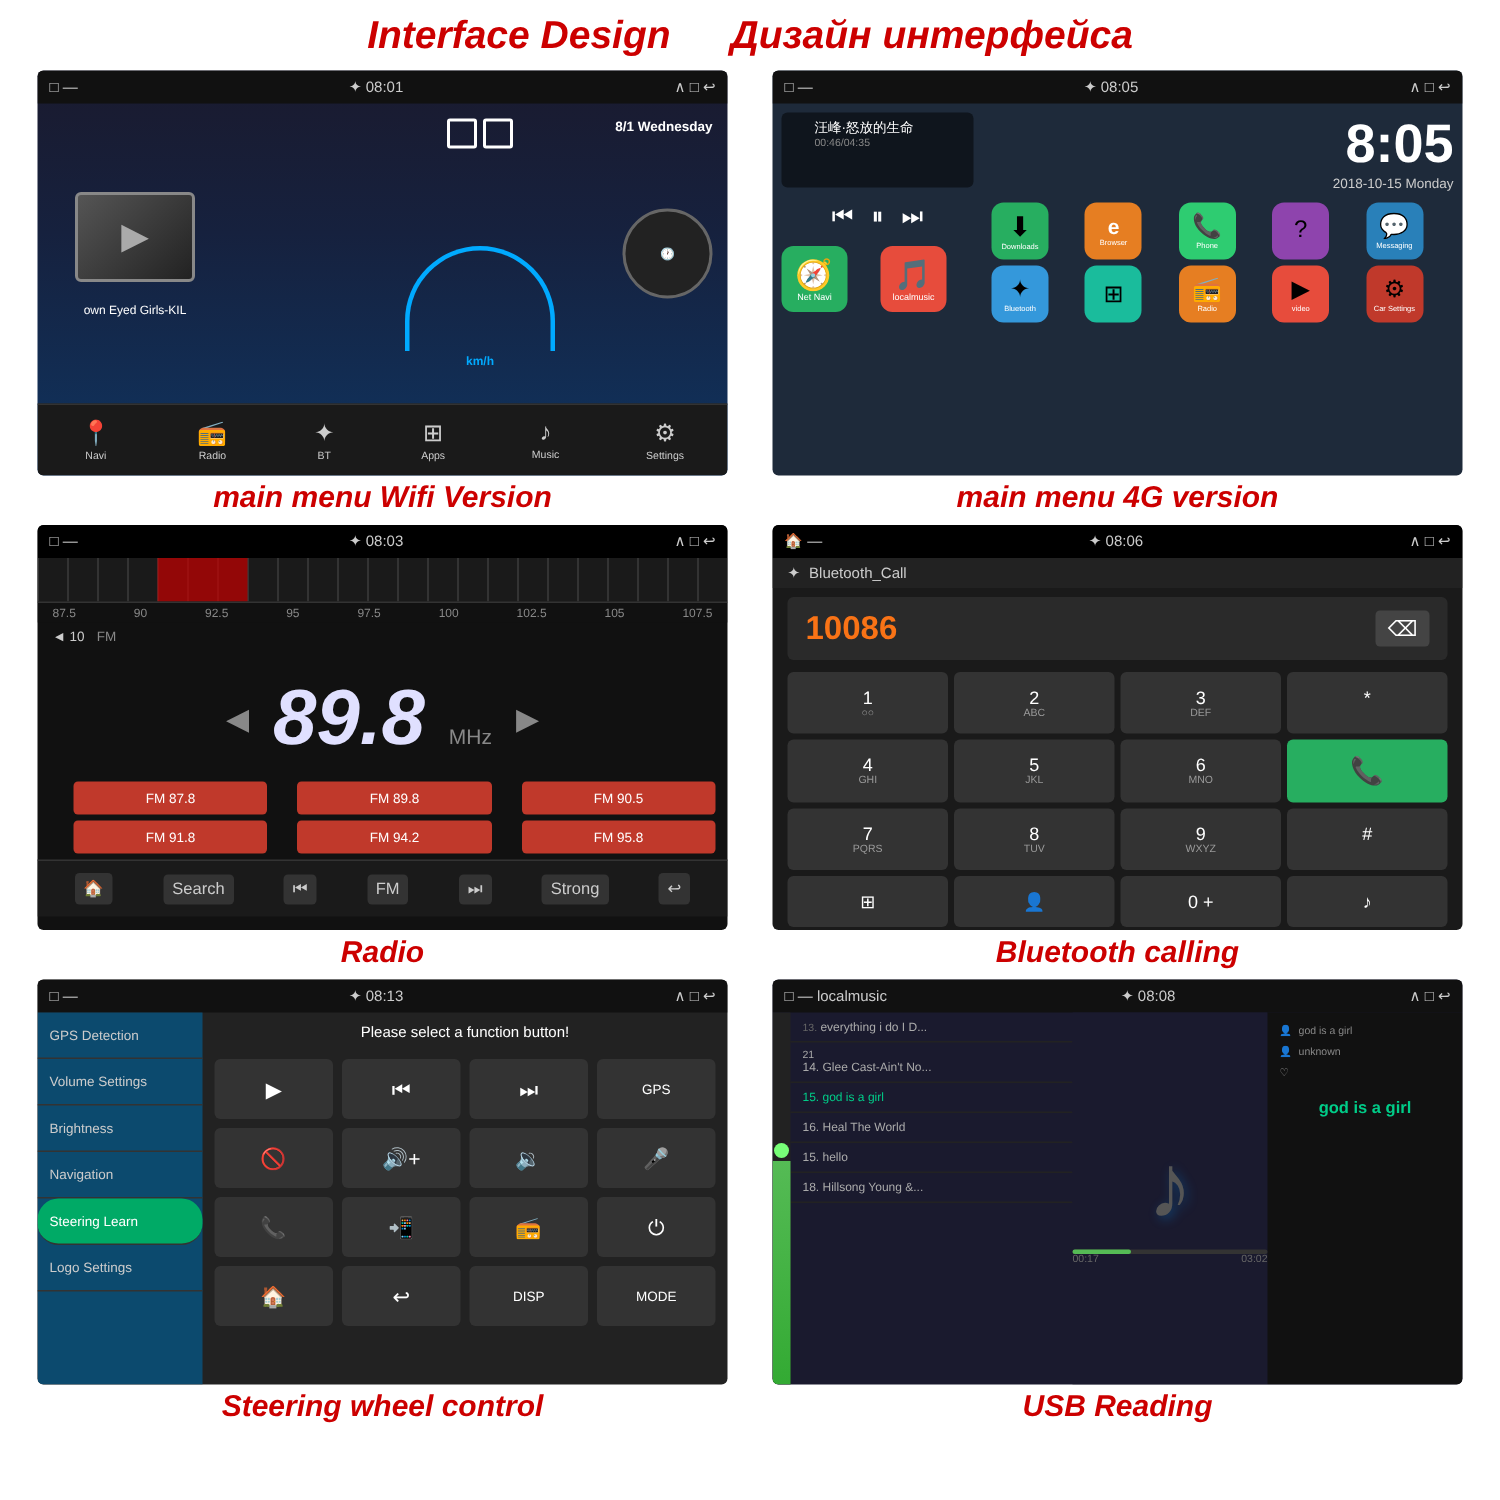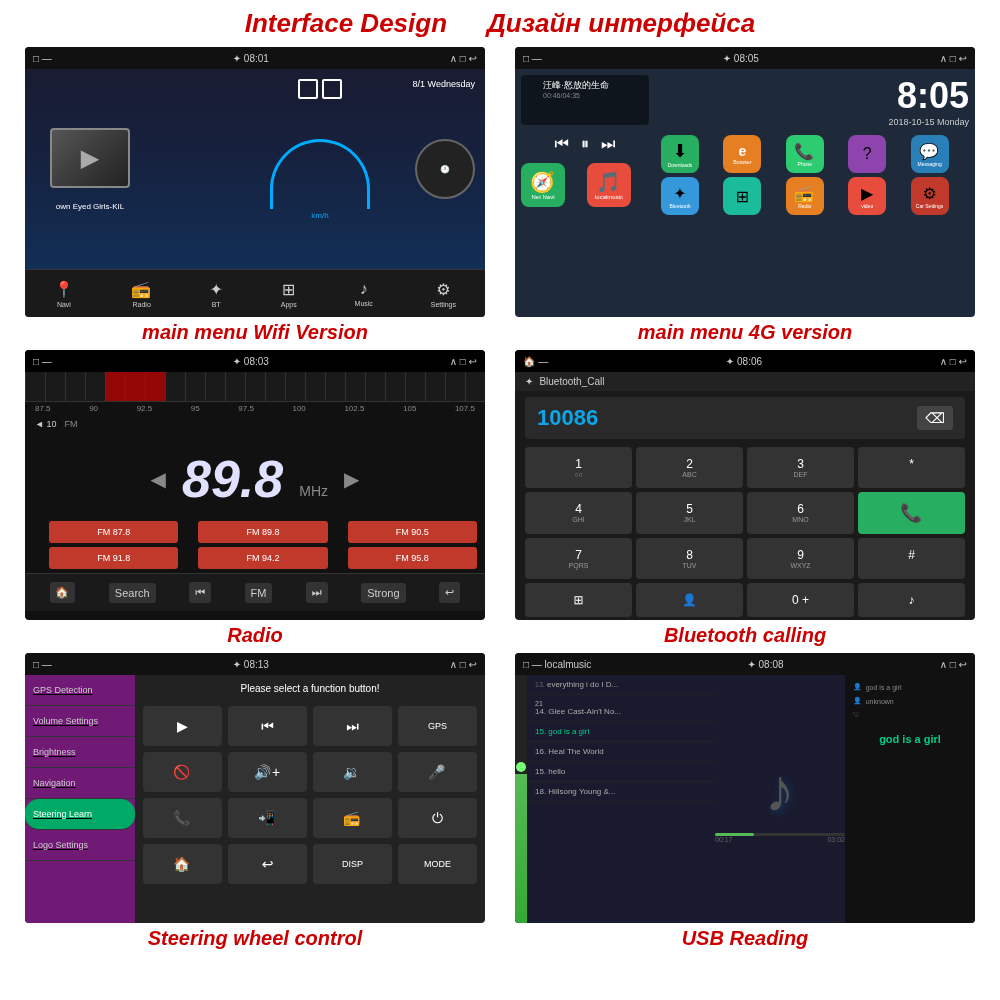--- a/index.html
+++ b/index.html
@@ -106,21 +106,23 @@
       color: #fff;
       font-size: 8px;
       margin-top: 14px;
       text-align: center;
     }
     .screen1 .center-panel {
       flex: 1;
       display: flex;
       flex-direction: column;
       align-items: center;
+      justify-content: center;
       position: relative;
+      font-weight: bold;
     }
     .screen1 .speedometer {
       width: 100px;
       height: 70px;
       border: 3px solid #00aaff;
       border-radius: 50px 50px 0 0;
       border-bottom: none;
       position: relative;
       margin-top: 20px;
     }
@@ -379,21 +381,21 @@
       border-radius: 4px;
       padding: 8px 12px;
       margin-bottom: 8px;
       display: flex;
       justify-content: space-between;
       align-items: center;
     }
     .screen4 .number-text {
       font-size: 22px;
       font-weight: bold;
-      color: #0ea5e9;
+      color: #f97316;
     }
     .screen4 .backspace {
       background: #444;
       color: #fff;
       padding: 4px 8px;
       border-radius: 3px;
       font-size: 14px;
     }
     .screen4 .keypad {
       display: grid;
@@ -431,24 +433,23 @@
       padding: 0 8px;
       font-size: 10px;
       color: #ccc;
     }
     .screen5 .content {
       display: flex;
       height: 248px;
     }
     .screen5 .sidebar {
       width: 110px;
-      background: #701a75;
-      display: flex;
-      flex-direction: column;
-      text-decoration: underline;
+      background: #0c4a6e;
+      display: flex;
+      flex-direction: column;
     }
     .screen5 .sidebar-item {
       padding: 10px 8px;
       color: #ccc;
       font-size: 9px;
       border-bottom: 1px solid #333;
       cursor: pointer;
     }
     .screen5 .sidebar-item.active {
       background: #00aa66;

